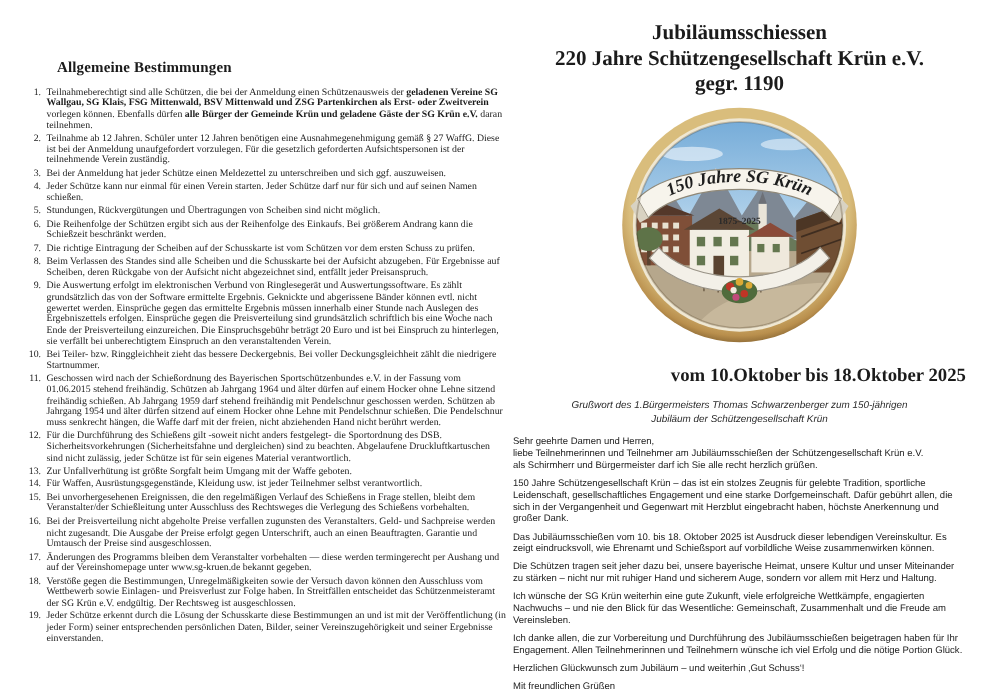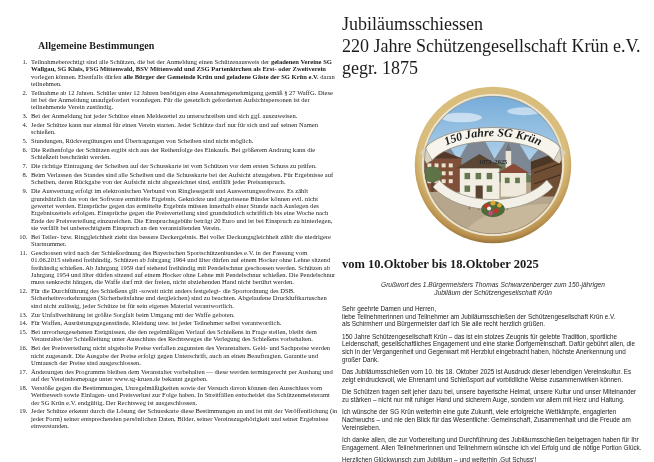--- a/index.html
+++ b/index.html
@@ -19,26 +19,26 @@
   ol.rules{
     margin:0;padding:0 0 0 15px;
     font-size:6.55px;line-height:1.12;
     text-align:left;
   }
   ol.rules li{margin:0 0 1.5px 0;padding-left:2px;}
   ol.rules b{font-weight:bold;}
   
   .col-right{position:absolute;left:342px;top:14px;width:302px;}
   .event-title{
-    text-align:left;font-weight:normal;
-    font-size:18px;line-height:1.22;
+    text-align:center;font-weight:bold;
+    font-size:14px;line-height:1.22;
   }
   .plate-wrap{text-align:center;margin-top:6px;}
   .date-line{
-    text-align:left;font-weight:bold;font-size:12.5px;margin-top:9px;
+    text-align:right;font-weight:bold;font-size:12.5px;margin-top:9px;
   }
   .greeting{
     font-family:"Liberation Sans", sans-serif;
     margin-top:9px;
   }
   .greeting-heading{
     font-style:italic;text-align:center;
     font-size:6.6px;line-height:1.3;color:#2a2a2a;
   }
   .greeting-body{margin-top:7px;}
@@ -78,21 +78,21 @@
         <li><span>Verstöße gegen die Bestimmungen, Unregelmäßigkeiten sowie der Versuch davon können den Ausschluss vom Wettbewerb sowie Einlagen- und Preisverlust zur Folge haben. In Streitfällen entscheidet das Schützenmeisteramt der SG Krün e.V. endgültig. Der Rechtsweg ist ausgeschlossen.</span></li>
         <li><span>Jeder Schütze erkennt durch die Lösung der Schusskarte diese Bestimmungen an und ist mit der Veröffentlichung (in jeder Form) seiner entsprechenden persönlichen Daten, Bilder, seiner Vereinszugehörigkeit und seiner Ergebnisse einverstanden.</span></li>
       </ol>
   </div>
 
   <div class="col-right">
 
     <div class="event-title">
       <div>Jubiläumsschiessen</div>
       <div>220 Jahre Schützengesellschaft Krün e.V.</div>
-      <div>gegr. 1875</div>
+      <div>gegr. 1190</div>
     </div>
 
     <div class="plate-wrap">
       <svg width="158" height="158" viewBox="0 0 200 200" aria-hidden="true">
         <defs>
           <radialGradient id="rimGrad" cx="50%" cy="42%" r="60%">
             <stop offset="78%" stop-color="#d9bd7c"></stop>
             <stop offset="92%" stop-color="#b98f4d"></stop>
             <stop offset="100%" stop-color="#7d5d2d"></stop>
           </radialGradient>

